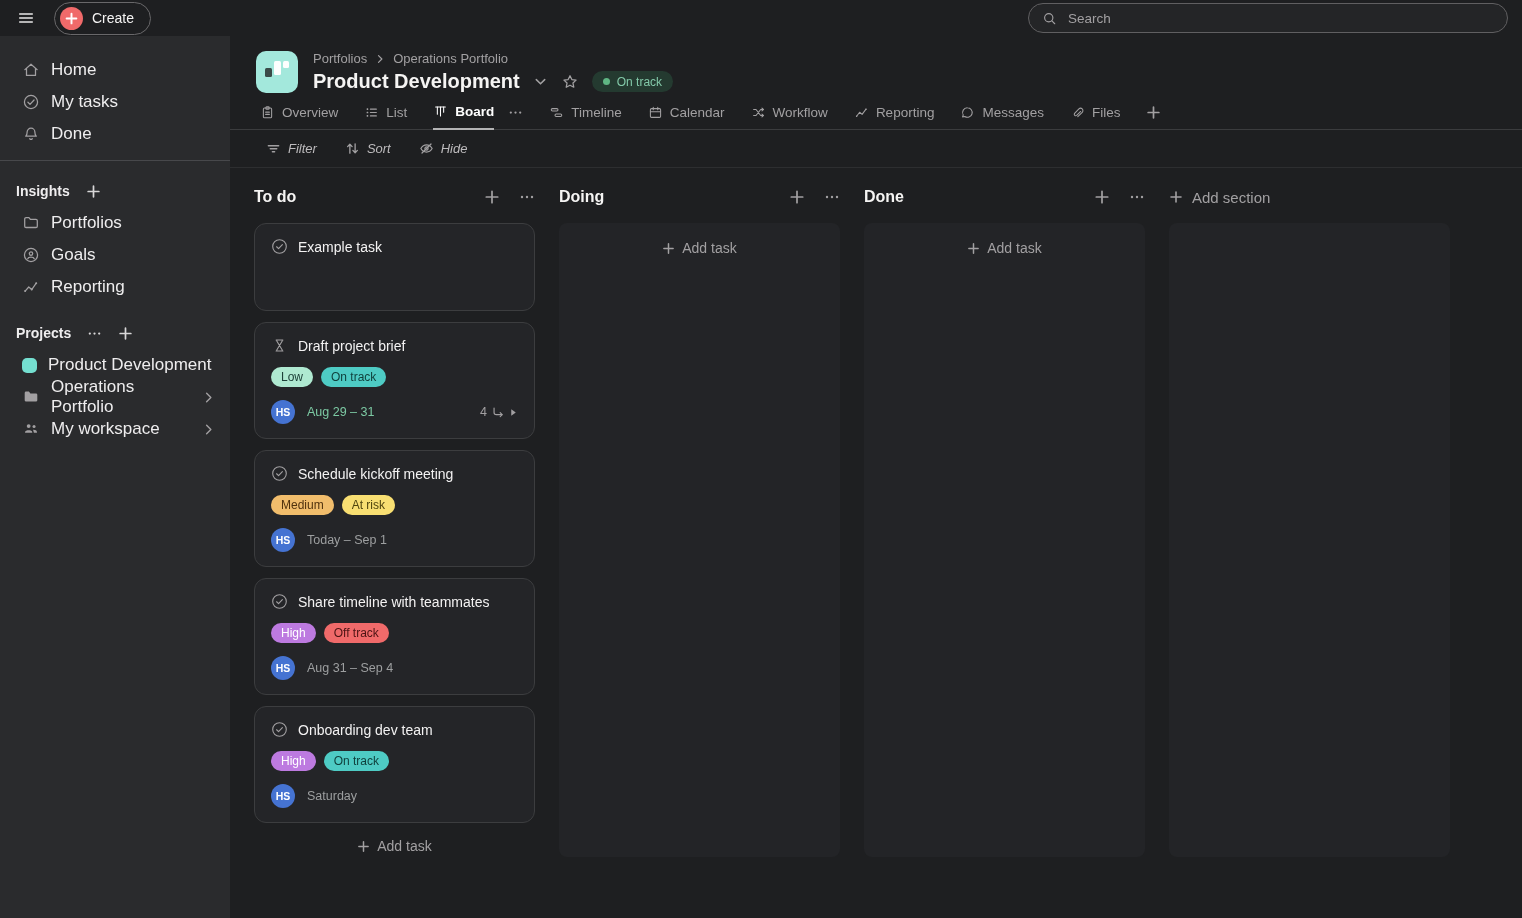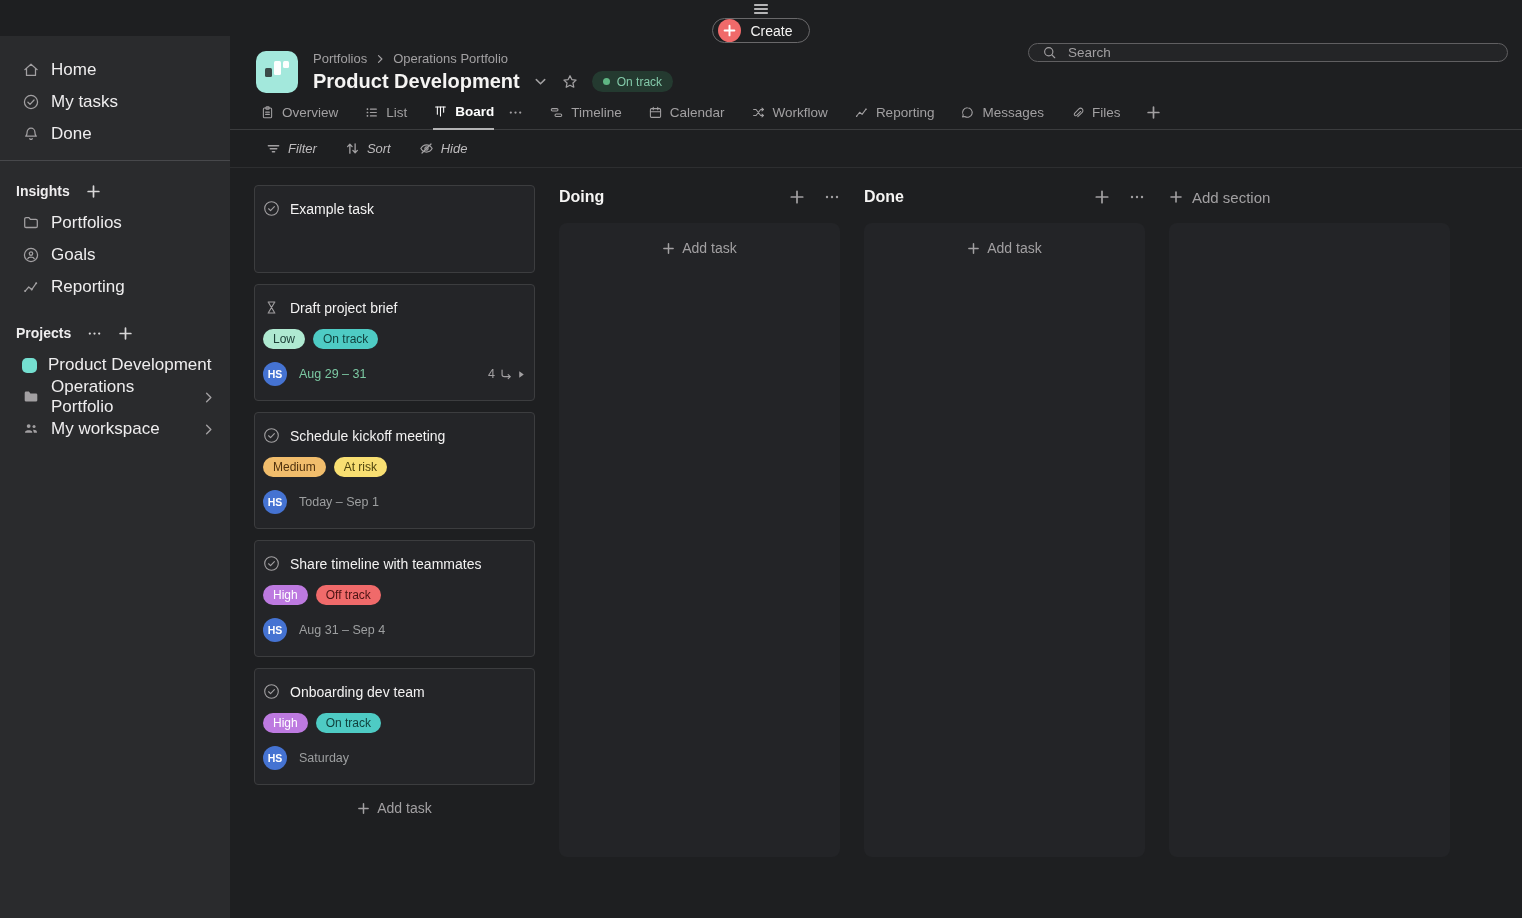--- a/index.html
+++ b/index.html
@@ -7,21 +7,21 @@
   body {
     width:1522px; height:918px; overflow:hidden;
     background:#1e1f21; color:#f5f4f3;
     font-family:"Liberation Sans", sans-serif;
   }
   svg { display:block; }
   .ic { width:18px; height:18px; color:#a2a0a2; flex-shrink:0; }
   .ic-sm { width:15px; height:15px; }
 
   
-  .topbar { height:36px; display:flex; align-items:center; padding:0 14px; background:#1e1f21;flex-direction:column; }
+  .topbar { height:36px; display:flex; align-items:center; padding:0 14px; gap:16px; background:#1e1f21; }
   .hamburger { width:24px; height:24px; display:flex; align-items:center; justify-content:center; cursor:pointer; }
   .hamburger .ic { color:#e8e7e7; }
   .create-btn { display:flex; align-items:center; gap:9px; height:33px; padding:0 16px 0 5px;
     border:1px solid #69686a; border-radius:999px; cursor:pointer; }
   .create-plus { width:23px; height:23px; border-radius:50%; display:flex; align-items:center; justify-content:center; }
   .create-plus svg { width:13px; height:13px; color:#fff; }
   .create-label { font-size:14px; color:#f5f4f3; }
   .search { margin-left:auto; width:480px; height:30px; border:1px solid #605f61; border-radius:999px;
     background:#242527; display:flex; align-items:center; gap:9px; padding:0 13px; }
   .search input { flex:1; background:transparent; border:none; outline:none; color:#d8d7d8; font-size:13.5px;
@@ -76,21 +76,21 @@
   .col { width:281px; flex-shrink:0; display:flex; flex-direction:column; }
   .col-head { display:flex; align-items:center; height:24px; margin-bottom:14px; }
   .col-title { font-size:16px; font-weight:700; color:#f5f4f3; }
   .col-actions { margin-left:auto; display:flex; gap:19px; align-items:center; color:#a2a0a2; }
   .col-actions .ic { width:16px; height:16px; cursor:pointer; }
   .ghost-head { display:flex; align-items:center; gap:9px; font-size:15px; color:#a2a0a2;
     font-weight:400; cursor:pointer; }
   .ghost-head .ic { width:14px; height:14px; }
 
   .cards { display:flex; flex-direction:column; gap:11px; }
-  .card { background:#242528; border:1px solid #3c3d3f; border-radius:4px; padding:14px 8px; cursor:pointer; }
+  .card { background:#242528; border:1px solid #3c3d3f; border-radius:12px; padding:14px 16px; cursor:pointer; }
   .card.tall { height:88px; }
   .card-title { display:flex; align-items:center; gap:10px; font-size:14px; color:#f3f2f2; }
   .card-title .ic { width:17px; height:17px; }
   .tags { display:flex; gap:8px; margin-top:13px; }
   .pill { height:20px; padding:0 10px; border-radius:10px; display:inline-flex; align-items:center;
     font-size:12px; cursor:pointer; }
   .card-foot { display:flex; align-items:center; gap:12px; margin-top:13px; }
   .avatar { width:24px; height:24px; border-radius:50%; display:flex; align-items:center; justify-content:center;
     color:#fff; font-size:10.5px; font-weight:700; cursor:pointer; }
   .due { font-size:12.5px; color:#9d9fa0; }
@@ -358,20 +358,33 @@
             <circle cx="8" cy="8" r="1.7"></circle>
             <path d="M3.2 12.8L12.8 3.2"></path>
           </svg>
         <span>Hide</span>
       </div>
     </div>
 
     <div class="board">
 
       <div class="col">
+        <div class="col-head">
+          <span class="col-title">To do</span>
+          <span class="col-actions">
+            <svg class="ic" viewBox="0 0 14 14" fill="none" stroke="currentColor" stroke-width="1.5" stroke-linecap="round">
+                <path d="M7 2v10M2 7h10"></path>
+              </svg>
+            <svg class="ic" viewBox="0 0 16 16" fill="currentColor">
+                <circle cx="3" cy="8" r="1.2"></circle>
+                <circle cx="8" cy="8" r="1.2"></circle>
+                <circle cx="13" cy="8" r="1.2"></circle>
+              </svg>
+          </span>
+        </div>
         <div class="cards">
 
           <div class="card tall">
             <div class="card-title">
               <svg class="ic" viewBox="0 0 20 20" fill="none" stroke="currentColor" stroke-width="1.3" stroke-linecap="round" stroke-linejoin="round">
                   <circle cx="10" cy="10" r="8"></circle>
                   <path d="M6.6 10.3l2.3 2.3 4.5-4.8"></path>
                 </svg>
               <span>Example task</span>
             </div>

